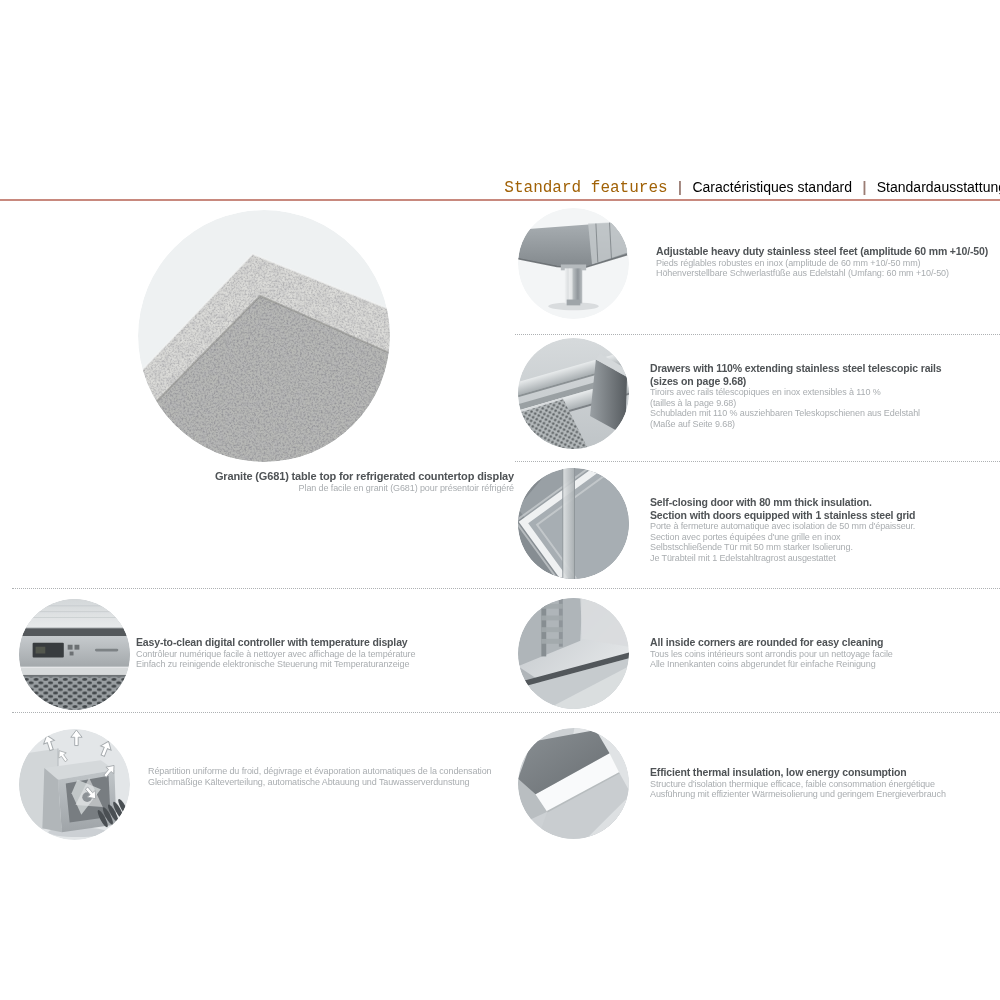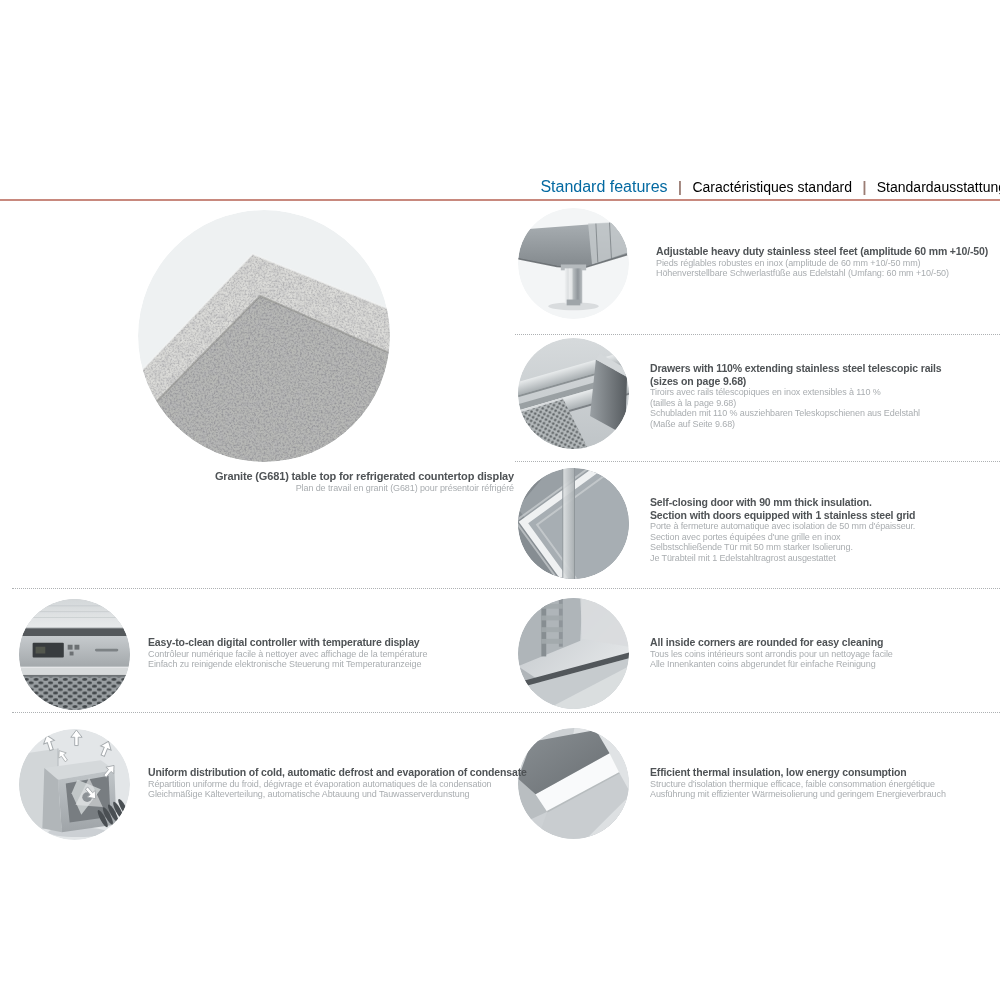--- a/index.html
+++ b/index.html
@@ -1,20 +1,20 @@
 <!DOCTYPE html>
 <html><head>
 <meta charset="utf-8">
 <style>
   html,body{margin:0;padding:0;background:#ffffff;}
   #page{position:relative;width:1000px;height:1000px;background:#ffffff;overflow:hidden;
         font-family:"Liberation Sans", sans-serif;}
   
   #hdr{position:absolute;top:178px;right:-6px;white-space:nowrap;text-align:right;}
-  .hdr-en{font-size:16px;color:#0369a1;}
+  .hdr-en{font-size:16px;color:#a16207;font-family:Liberation Mono, monospace;}
   .hdr-sep{font-size:14px;color:#9b7d74;font-weight:bold;margin:0 6px;}
   .hdr-sub{font-size:14px;color:#000000;}
   #hdr-rule{position:absolute;left:0;top:199px;width:1000px;height:2px;background:#c8897e;}
   
   .dots{position:absolute;height:0;border-top:1px dotted #aeb1b3;}
   
   .circ{position:absolute;border-radius:50%;overflow:hidden;}
   .circ svg{display:block;}
   
   .feat{position:absolute;}
@@ -79,21 +79,21 @@
           <rect width="264" height="264" fill="url(#g-shade)"></rect>
         </g>
         <polyline points="0,172 120,46 264,104" fill="none" stroke="#f2f3f3" stroke-width="2" opacity="0.7"></polyline>
         <polyline points="12,208 128,90 264,150" fill="none" stroke="#84847f" stroke-width="2" opacity="0.5"></polyline>
       </g>
     </svg>
   </div>
 
   <div id="granite-caption">
     <div class="t-en" style="font-size:11px">Granite (G681) table top for refrigerated countertop display</div>
-    <div class="t-sub">Plan de travail en granit (G681) pour présentoir réfrigéré</div>
+    <div class="t-sub">Plan de facile en granit (G681) pour présentoir réfrigéré</div>
   </div>
 
   <div class="dots" style="left:515px;top:334px;width:485px"></div>
   <div class="dots" style="left:515px;top:461px;width:485px"></div>
   <div class="dots" style="left:12px;top:588px;width:988px"></div>
   <div class="dots" style="left:12px;top:712px;width:988px"></div>
 
   <div class="circ" style="left:518px;top:208px;width:111px;height:111px">
     <svg width="111" height="111" viewBox="0 0 114 114">
       <defs>
@@ -200,21 +200,21 @@
           <rect x="26" y="36" width="130" height="100" fill="none" stroke="#c9cdd0" stroke-width="2" opacity="0.8"></rect>
         </g>
         <polygon points="0,0 34,0 0,40" fill="#7f868b" opacity="0.8"></polygon>
         <rect x="46" y="0" width="12" height="114" fill="url(#f3-g1)" opacity="0.9"></rect>
         <line x1="46" y1="0" x2="46" y2="114" stroke="#8f959a" stroke-width="1"></line>
         <line x1="58" y1="0" x2="58" y2="114" stroke="#8f959a" stroke-width="1"></line>
       </g>
     </svg>
   </div>
   <div class="feat" style="left:650px;top:496px">
-    <div class="t-en">Self-closing door with 90 mm thick insulation.</div>
+    <div class="t-en">Self-closing door with 80 mm thick insulation.</div>
     <div class="t-en">Section with doors equipped with 1 stainless steel grid</div>
     <div class="t-sub">Porte à fermeture automatique avec isolation de 50 mm d'épaisseur.</div>
     <div class="t-sub">Section avec portes équipées d'une grille en inox</div>
     <div class="t-sub">Selbstschließende Tür mit 50 mm starker Isolierung.</div>
     <div class="t-sub">Je Türabteil mit 1 Edelstahltragrost ausgestattet</div>
   </div>
 
   <div class="circ" style="left:518px;top:598px;width:111px;height:111px">
     <svg width="111" height="111" viewBox="0 0 114 114">
       <defs>
@@ -311,21 +311,21 @@
         <rect x="57" y="47" width="5" height="5" fill="#6c7073"></rect>
         <rect x="52" y="54" width="4" height="4" fill="#6c7073"></rect>
         <rect x="78" y="51" width="24" height="3" rx="1.5" fill="#7d8285"></rect>
         <rect x="0" y="70" width="114" height="8" fill="#d7dadb"></rect>
         <line x1="0" y1="70" x2="114" y2="70" stroke="#eef0f1" stroke-width="1"></line>
         <rect x="0" y="78" width="114" height="2" fill="#6e7376"></rect>
         <rect x="0" y="80" width="114" height="34" fill="url(#f6-mesh)"></rect>
       </g>
     </svg>
   </div>
-  <div class="feat" style="left:148px;top:636px">
+  <div class="feat" style="left:136px;top:636px">
     <div class="t-en">Easy-to-clean digital controller with temperature display</div>
     <div class="t-sub">Contrôleur numérique facile à nettoyer avec affichage de la température</div>
     <div class="t-sub">Einfach zu reinigende elektronische Steuerung mit Temperaturanzeige</div>
   </div>
 
   <div class="circ" style="left:19px;top:729px;width:111px;height:111px">
     <svg width="111" height="111" viewBox="0 0 114 114">
       <defs>
         <clipPath id="f7-c">
             <circle cx="57" cy="57" r="57"></circle>
@@ -360,18 +360,17 @@
           <use href="#f7-arrow" transform="translate(52,1)"></use>
           <use href="#f7-arrow" transform="translate(82,12) rotate(22 7 8)"></use>
           <use href="#f7-arrow" transform="translate(86,36) rotate(40 7 8) scale(0.9)"></use>
           <use href="#f7-arrow" transform="translate(66,58) rotate(140 7 8) scale(0.9)"></use>
           <use href="#f7-arrow" transform="translate(40,20) rotate(-35 7 8) scale(0.8)"></use>
         </g>
       </g>
     </svg>
   </div>
   <div class="feat" style="left:148px;top:766px">
-    <div class="t-en">Uniform distribution of cold, automatic defrost and evaporation of condensate</div>
     <div class="t-sub">Répartition uniforme du froid, dégivrage et évaporation automatiques de la condensation</div>
     <div class="t-sub">Gleichmäßige Kälteverteilung, automatische Abtauung und Tauwasserverdunstung</div>
   </div>
 
 </div>
 
 </body></html>

